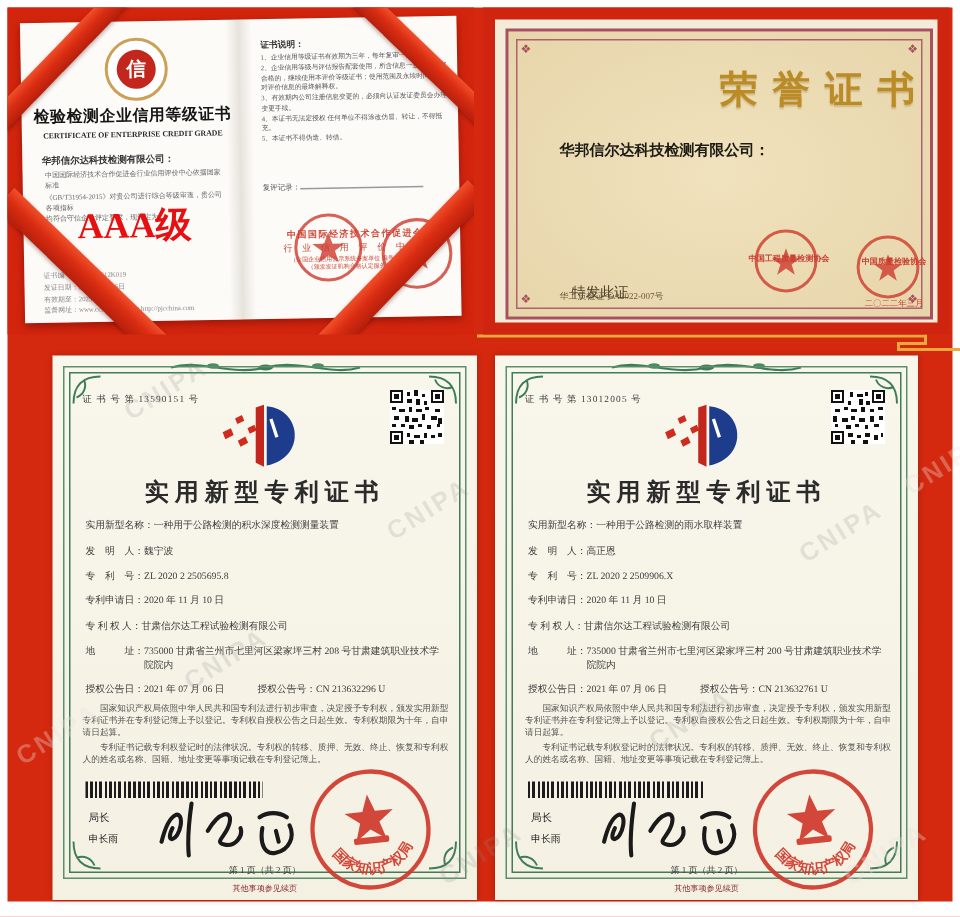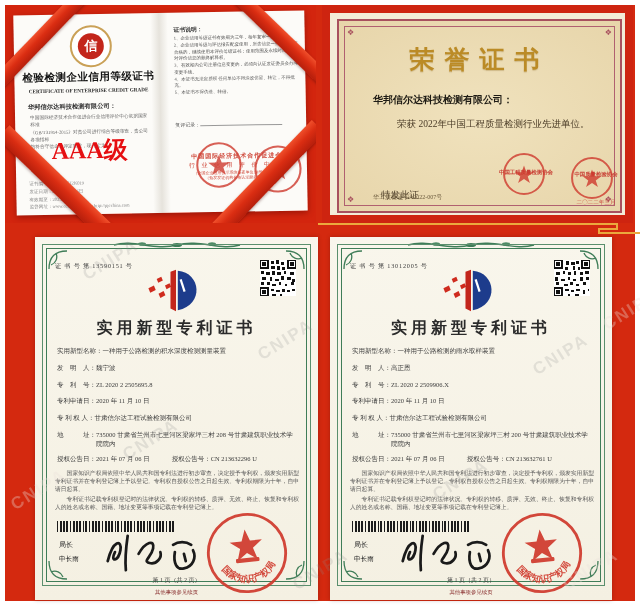--- a/index.html
+++ b/index.html
@@ -31,21 +31,21 @@
   .c-issuer .l1{font-size:6px;font-weight:bold;letter-spacing:1px;}
   .c-issuer .l2{font-size:6px;letter-spacing:2.5px;}
   .c-issuer .l3,.c-issuer .l4{font-size:4px;letter-spacing:0;}
   .round-stamp{position:absolute;opacity:.8;}
   
   .photo-tr{left:322px;top:5px;width:311px;height:218px;background:#ce2410;}
   .h-mat{position:absolute;left:8px;top:8px;width:295px;height:202px;background:#f3ecd8;}
   .h-paper{position:absolute;left:7px;top:6px;width:281px;height:190px;background:radial-gradient(ellipse at center,#f0e2bd 0%,#e7d5aa 100%);border:2px solid #a8505e;}
   .h-paper .inner-line{position:absolute;left:5px;top:5px;right:5px;bottom:5px;border:1px solid #b06070;}
   .h-corner{position:absolute;font-size:8px;color:#a8505e;}
-  .h-title{position:absolute;left:0;top:22px;width:100%;text-align:center;font-size:25px;font-weight:bold;color:#bb8b26;letter-spacing:10px;text-shadow:0 1px 1px rgba(120,80,0,.25);}
+  .h-title{position:absolute;left:0;top:22px;width:100%;text-align:right;font-size:25px;font-weight:bold;color:#bb8b26;letter-spacing:10px;text-shadow:0 1px 1px rgba(120,80,0,.25);}
   .h-company{position:absolute;left:34px;top:72px;font-size:10px;font-weight:bold;color:#1e1b14;}
   .h-line1{position:absolute;left:58px;top:97px;font-size:9.5px;color:#4a3b26;}
   .h-line2{position:absolute;left:42px;top:120px;font-size:9.5px;color:#4a3b26;margin-top:48px;}
   .h-certno{position:absolute;left:34px;top:172px;font-size:6px;color:#6a593c;}
   .h-stamp-text{position:absolute;font-size:5.4px;color:#c84136;width:82px;text-align:center;font-weight:bold;}
   .h-date{position:absolute;font-size:5.6px;color:#c84136;width:70px;text-align:center;}
   
   .patent{width:283px;height:363px;background:linear-gradient(180deg,#f9f6ec 0%,#f4f0e2 100%);box-shadow:0 0 4px rgba(60,0,0,.3);}
   .p-frame-outer{position:absolute;left:7px;top:7px;right:7px;bottom:14px;border:1px solid #5a8f6d;}
   .p-frame-inner{position:absolute;left:11px;top:11px;right:11px;bottom:18px;border:1.6px solid #3f7d58;}
@@ -148,21 +148,20 @@
   <div class="photo photo-tr">
     <div class="h-mat">
       <div class="h-paper">
         <div class="inner-line"></div>
         <div class="h-corner" style="left:8px;top:7px;">❖</div>
         <div class="h-corner" style="right:8px;top:7px;">❖</div>
         <div class="h-corner" style="left:8px;bottom:7px;">❖</div>
         <div class="h-corner" style="right:8px;bottom:7px;">❖</div>
         <div class="h-title">荣誉证书</div>
         <div class="h-company">华邦信尔达科技检测有限公司：</div>
-        <div class="h-line1">荣获 2022年中国工程质量检测行业先进单位。</div>
         <div class="h-line2">特发此证</div>
         <div class="h-certno">华工质检证字A2022-007号</div>
         <div class="h-stamp-text" style="left:146px;top:148px;">中国工程质量检测协会</div>
         <div class="h-stamp-text" style="left:216px;top:150px;">中国质量检验协会</div>
         <svg class="round-stamp" style="left:162px;top:130px;" width="46" height="46" viewBox="0 0 60 60">
           <circle cx="30" cy="30" r="26" fill="none" stroke="#cf3a2e" stroke-width="2.6"></circle>
           <path d="M30 19 l3.2 8.6 h9 l-7.3 5.5 2.8 8.8 -7.7 -5.3 -7.7 5.3 2.8 -8.8 -7.3 -5.5 h9 z" fill="#cf3a2e"></path>
         </svg>
         <svg class="round-stamp" style="left:230px;top:134px;" width="46" height="46" viewBox="0 0 60 60">
           <circle cx="30" cy="30" r="26" fill="none" stroke="#cf3a2e" stroke-width="2.6"></circle>

